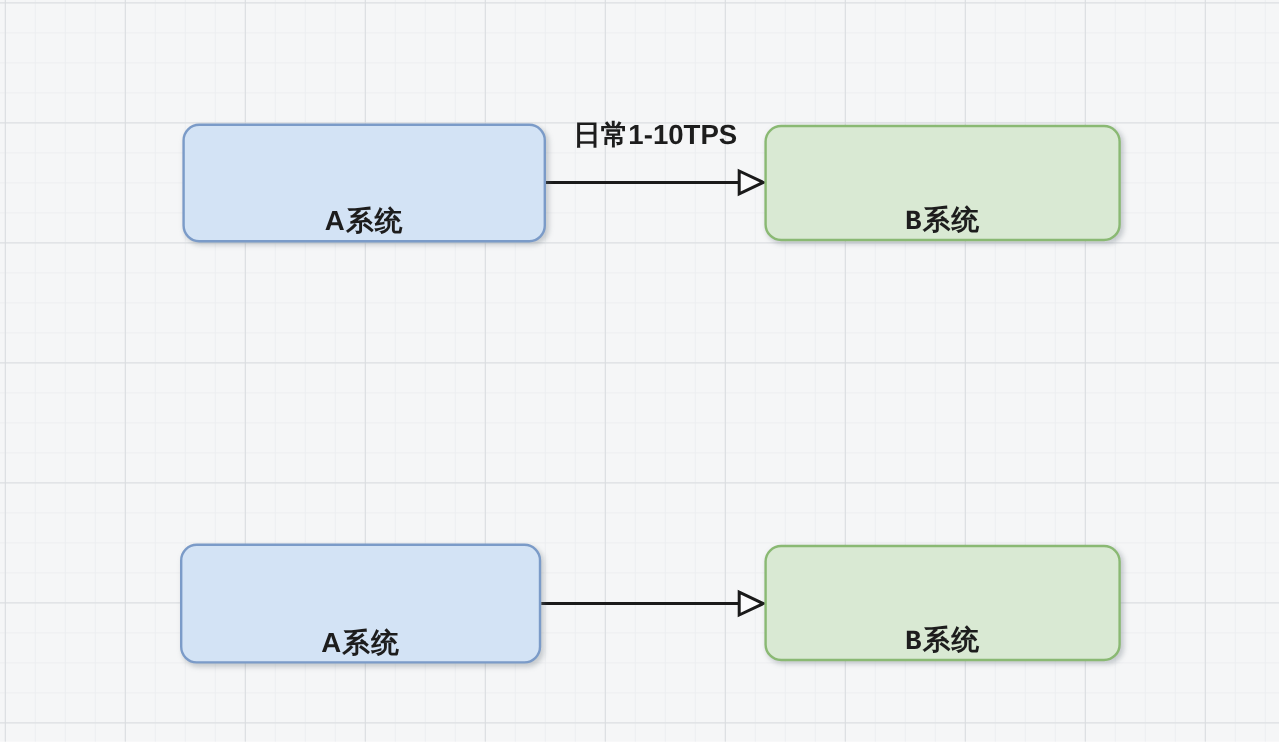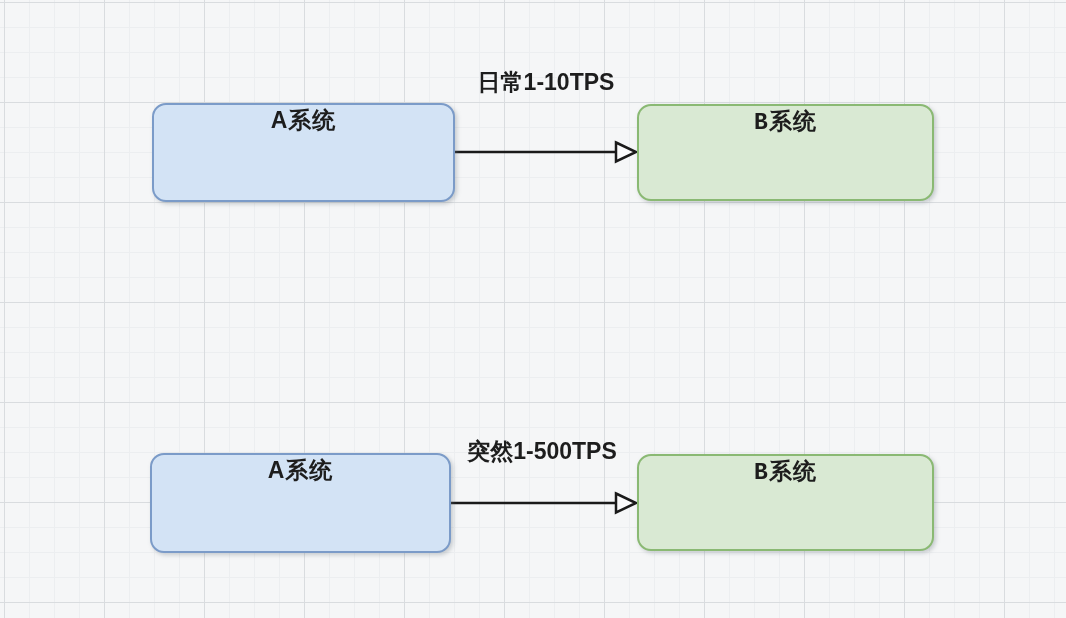--- a/index.html
+++ b/index.html
@@ -21,21 +21,21 @@
       linear-gradient(180deg, var(--grid-minor, #eceef0) 0 1px, transparent 1px);
     background-size: 100px 100%, 100% 100px, 25px 100%, 100% 25px;
     background-position: 4px 0, 0 2px, 4px 0, 0 2px;
   }
   .node {
     position: absolute;
     box-sizing: border-box;
     border-radius: 14px;
     border: 2px solid;
     display: flex;
-    align-items: flex-start;
+    align-items: flex-end;
     justify-content: center;
     font-size: 23px;
     font-weight: bold;
     color: #1d1d1d;
     letter-spacing: 1px;
     box-shadow: 2px 2px 4px rgba(110,120,130,0.35);
   }
   .node-source {
     background: var(--source-fill, #d3e3f5);
     border-color: var(--source-border, #7b9bc8);
@@ -79,23 +79,22 @@
       <polygon class="arrow-head" points="616,493.5 636,503 616,512.5"></polygon>
     </g>
   </svg>
 
   <div class="node node-source" style="left:152px; top:103px; width:303px; height:99px;">
     <span>A系统</span>
   </div>
   <div class="node node-target" style="left:637px; top:104px; width:297px; height:97px;">
     <span>B系统</span>
   </div>
-  <div class="edge-label" style="left:546px; top:67px;">日常1-10TPS</div>
+  <div class="edge-label" style="left:546px; top:97px;">日常1-10TPS</div>
 
   <div class="node node-source" style="left:150px; top:453px; width:301px; height:100px;">
     <span>A系统</span>
   </div>
   <div class="node node-target" style="left:637px; top:454px; width:297px; height:97px;">
     <span>B系统</span>
   </div>
-  <div class="edge-label" style="left:542px; top:436px;">突然1-500TPS</div>
 
 </div>
 
 </body></html>

